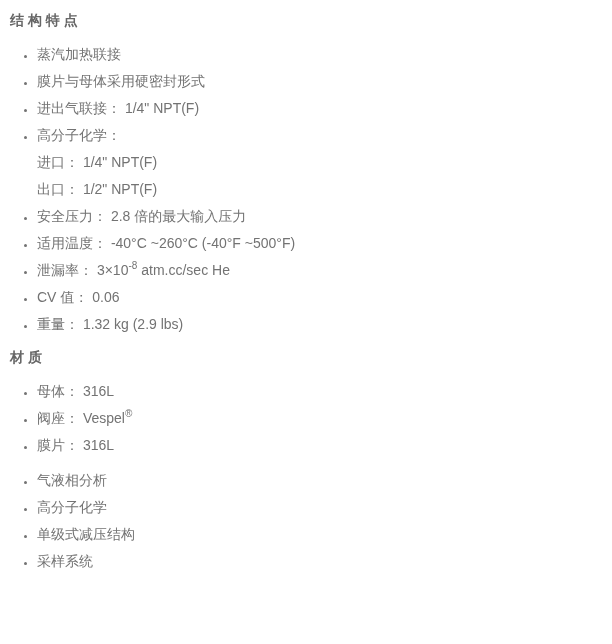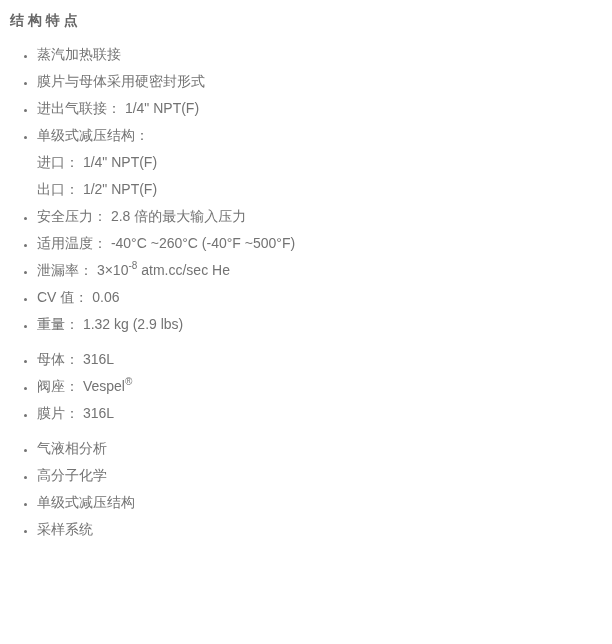--- a/index.html
+++ b/index.html
@@ -56,33 +56,34 @@
 
 <div class="page">
 
   <section>
     <h3 class="section-title">结 构 特 点</h3>
     <ul class="spec-list">
       <li><span>蒸汽加热联接</span></li>
       <li><span>膜片与母体采用硬密封形式</span></li>
       <li><span>进出气联接： 1/4" NPT(F)</span></li>
       <li>
-        <span>单级式减压结构：</span>
+        <span>高分子化学：</span>
         <div class="subline">进口： 1/4" NPT(F)</div>
         <div class="subline">出口： 1/2" NPT(F)</div>
       </li>
       <li><span>安全压力： 2.8 倍的最大输入压力</span></li>
       <li><span>适用温度： -40°C ~260°C (-40°F ~500°F)</span></li>
       <li><span>泄漏率： 3×10</span><sup class="sup">-8</sup><span> atm.cc/sec He</span></li>
       <li><span>CV 值： 0.06</span></li>
       <li><span>重量： 1.32 kg (2.9 lbs)</span></li>
     </ul>
   </section>
 
   <section>
+    <h3 class="section-title">材 质</h3>
     <ul class="spec-list">
       <li><span>母体： 316L</span></li>
       <li><span>阀座： Vespel</span><sup class="sup">®</sup></li>
       <li><span>膜片： 316L</span></li>
     </ul>
   </section>
 
   <section>
     <ul class="spec-list">
       <li><span>气液相分析</span></li>

